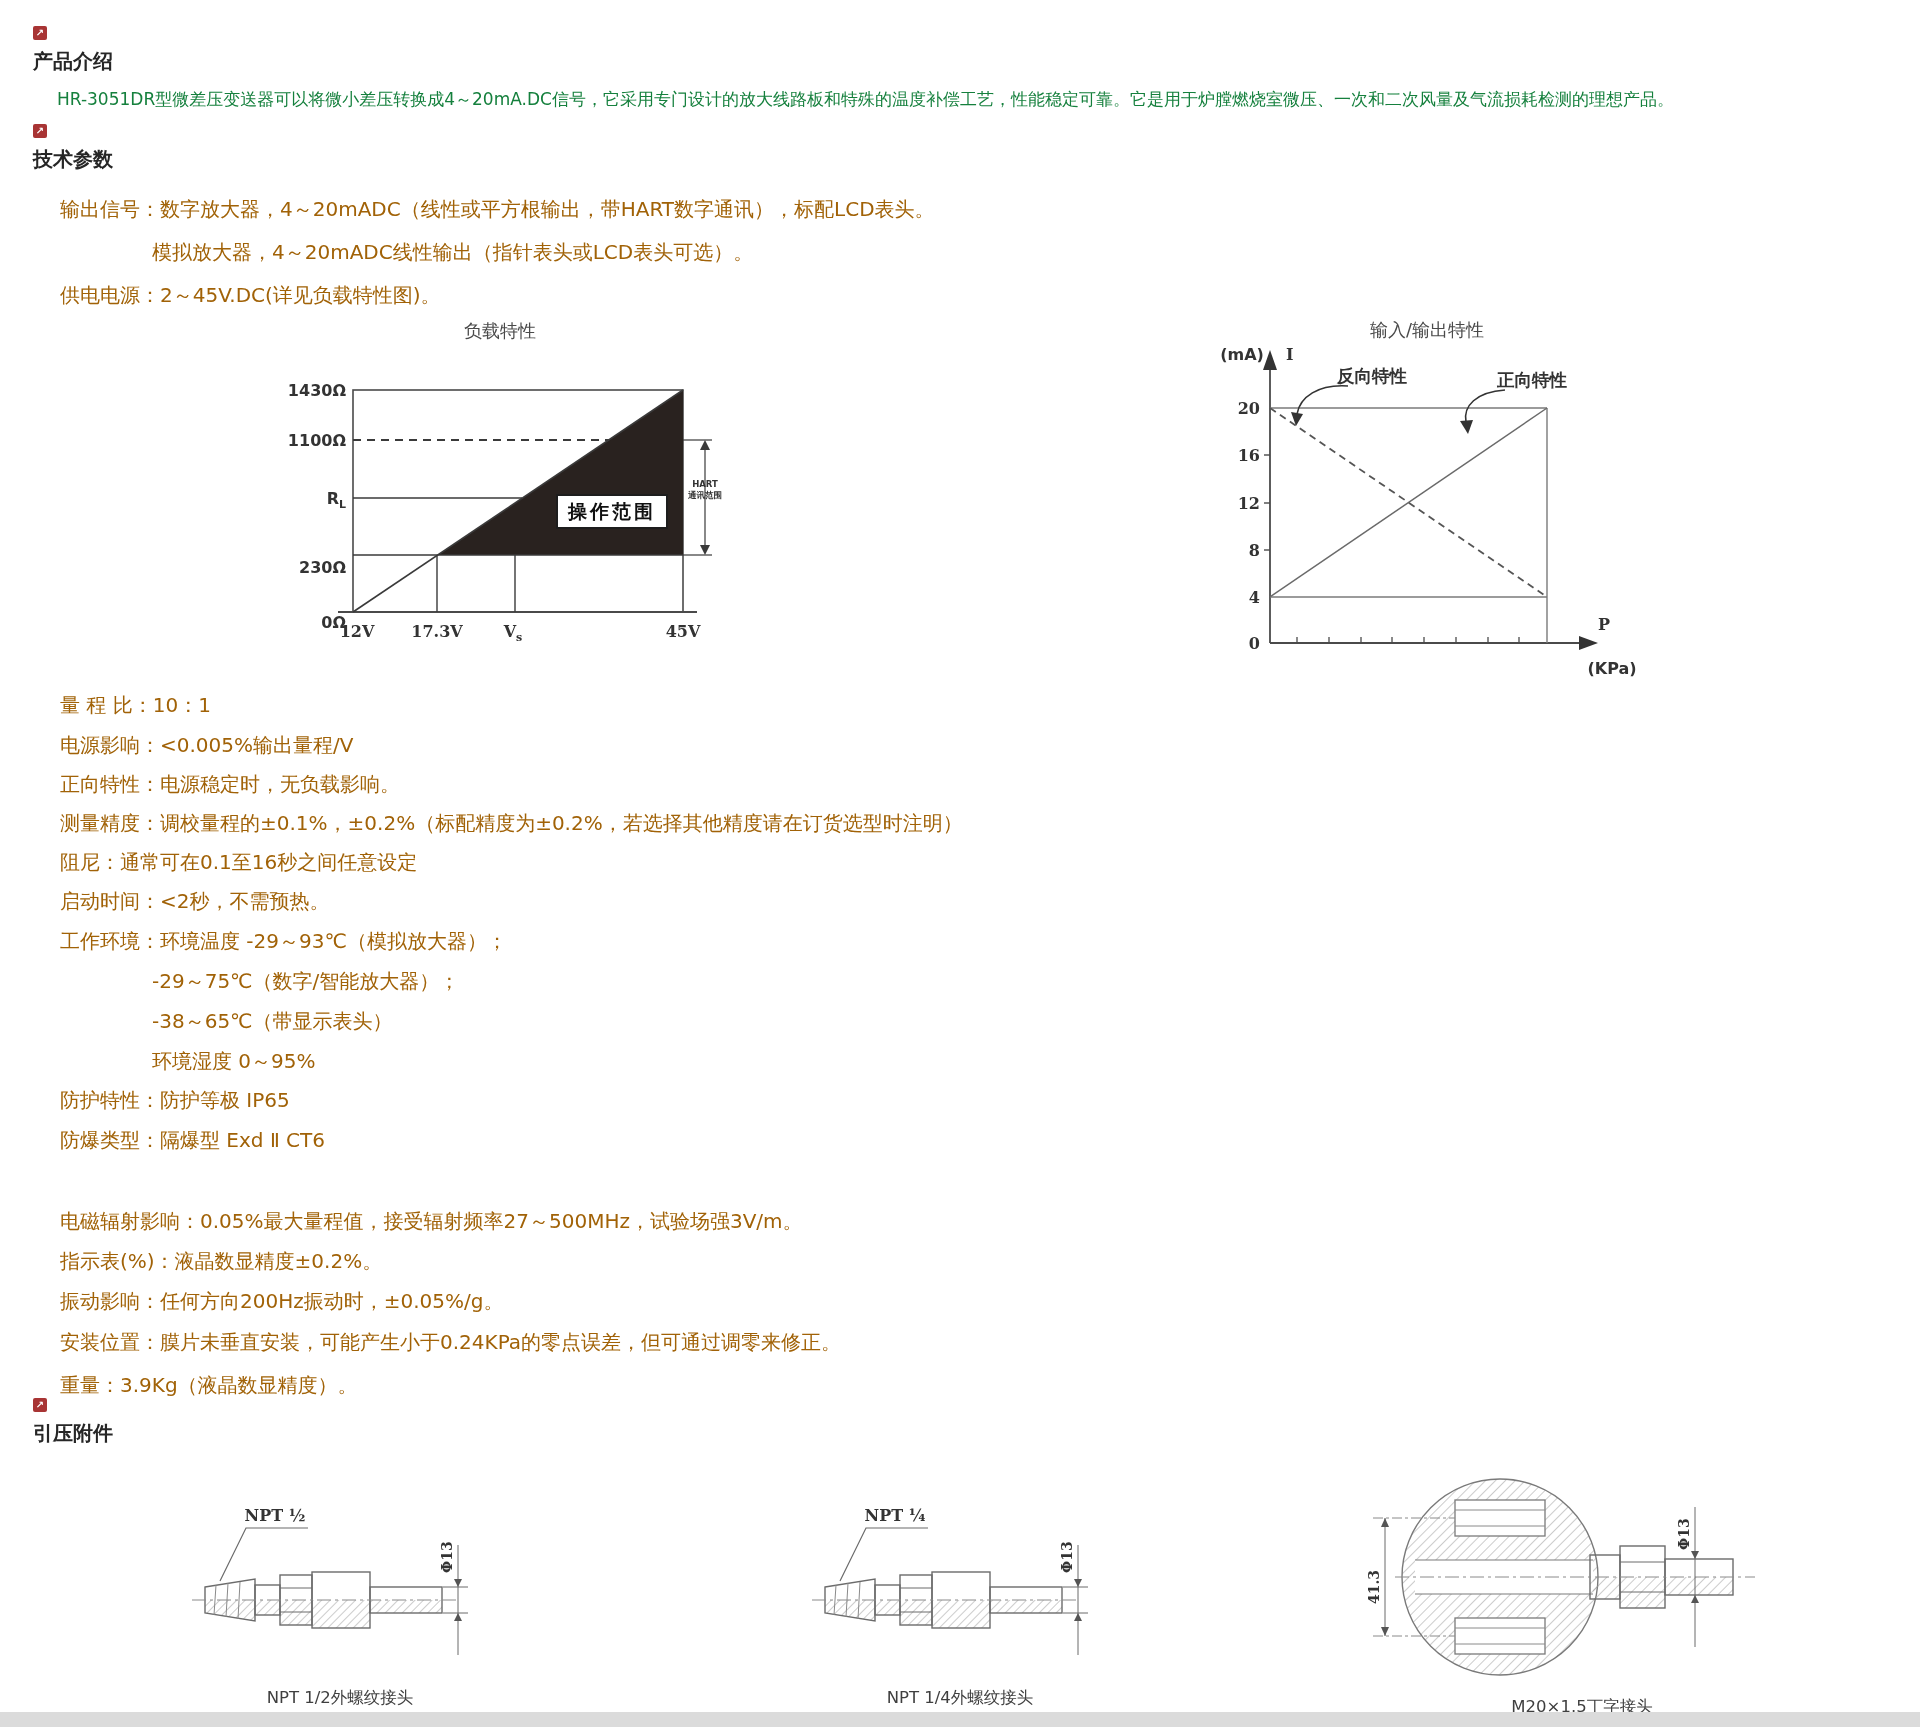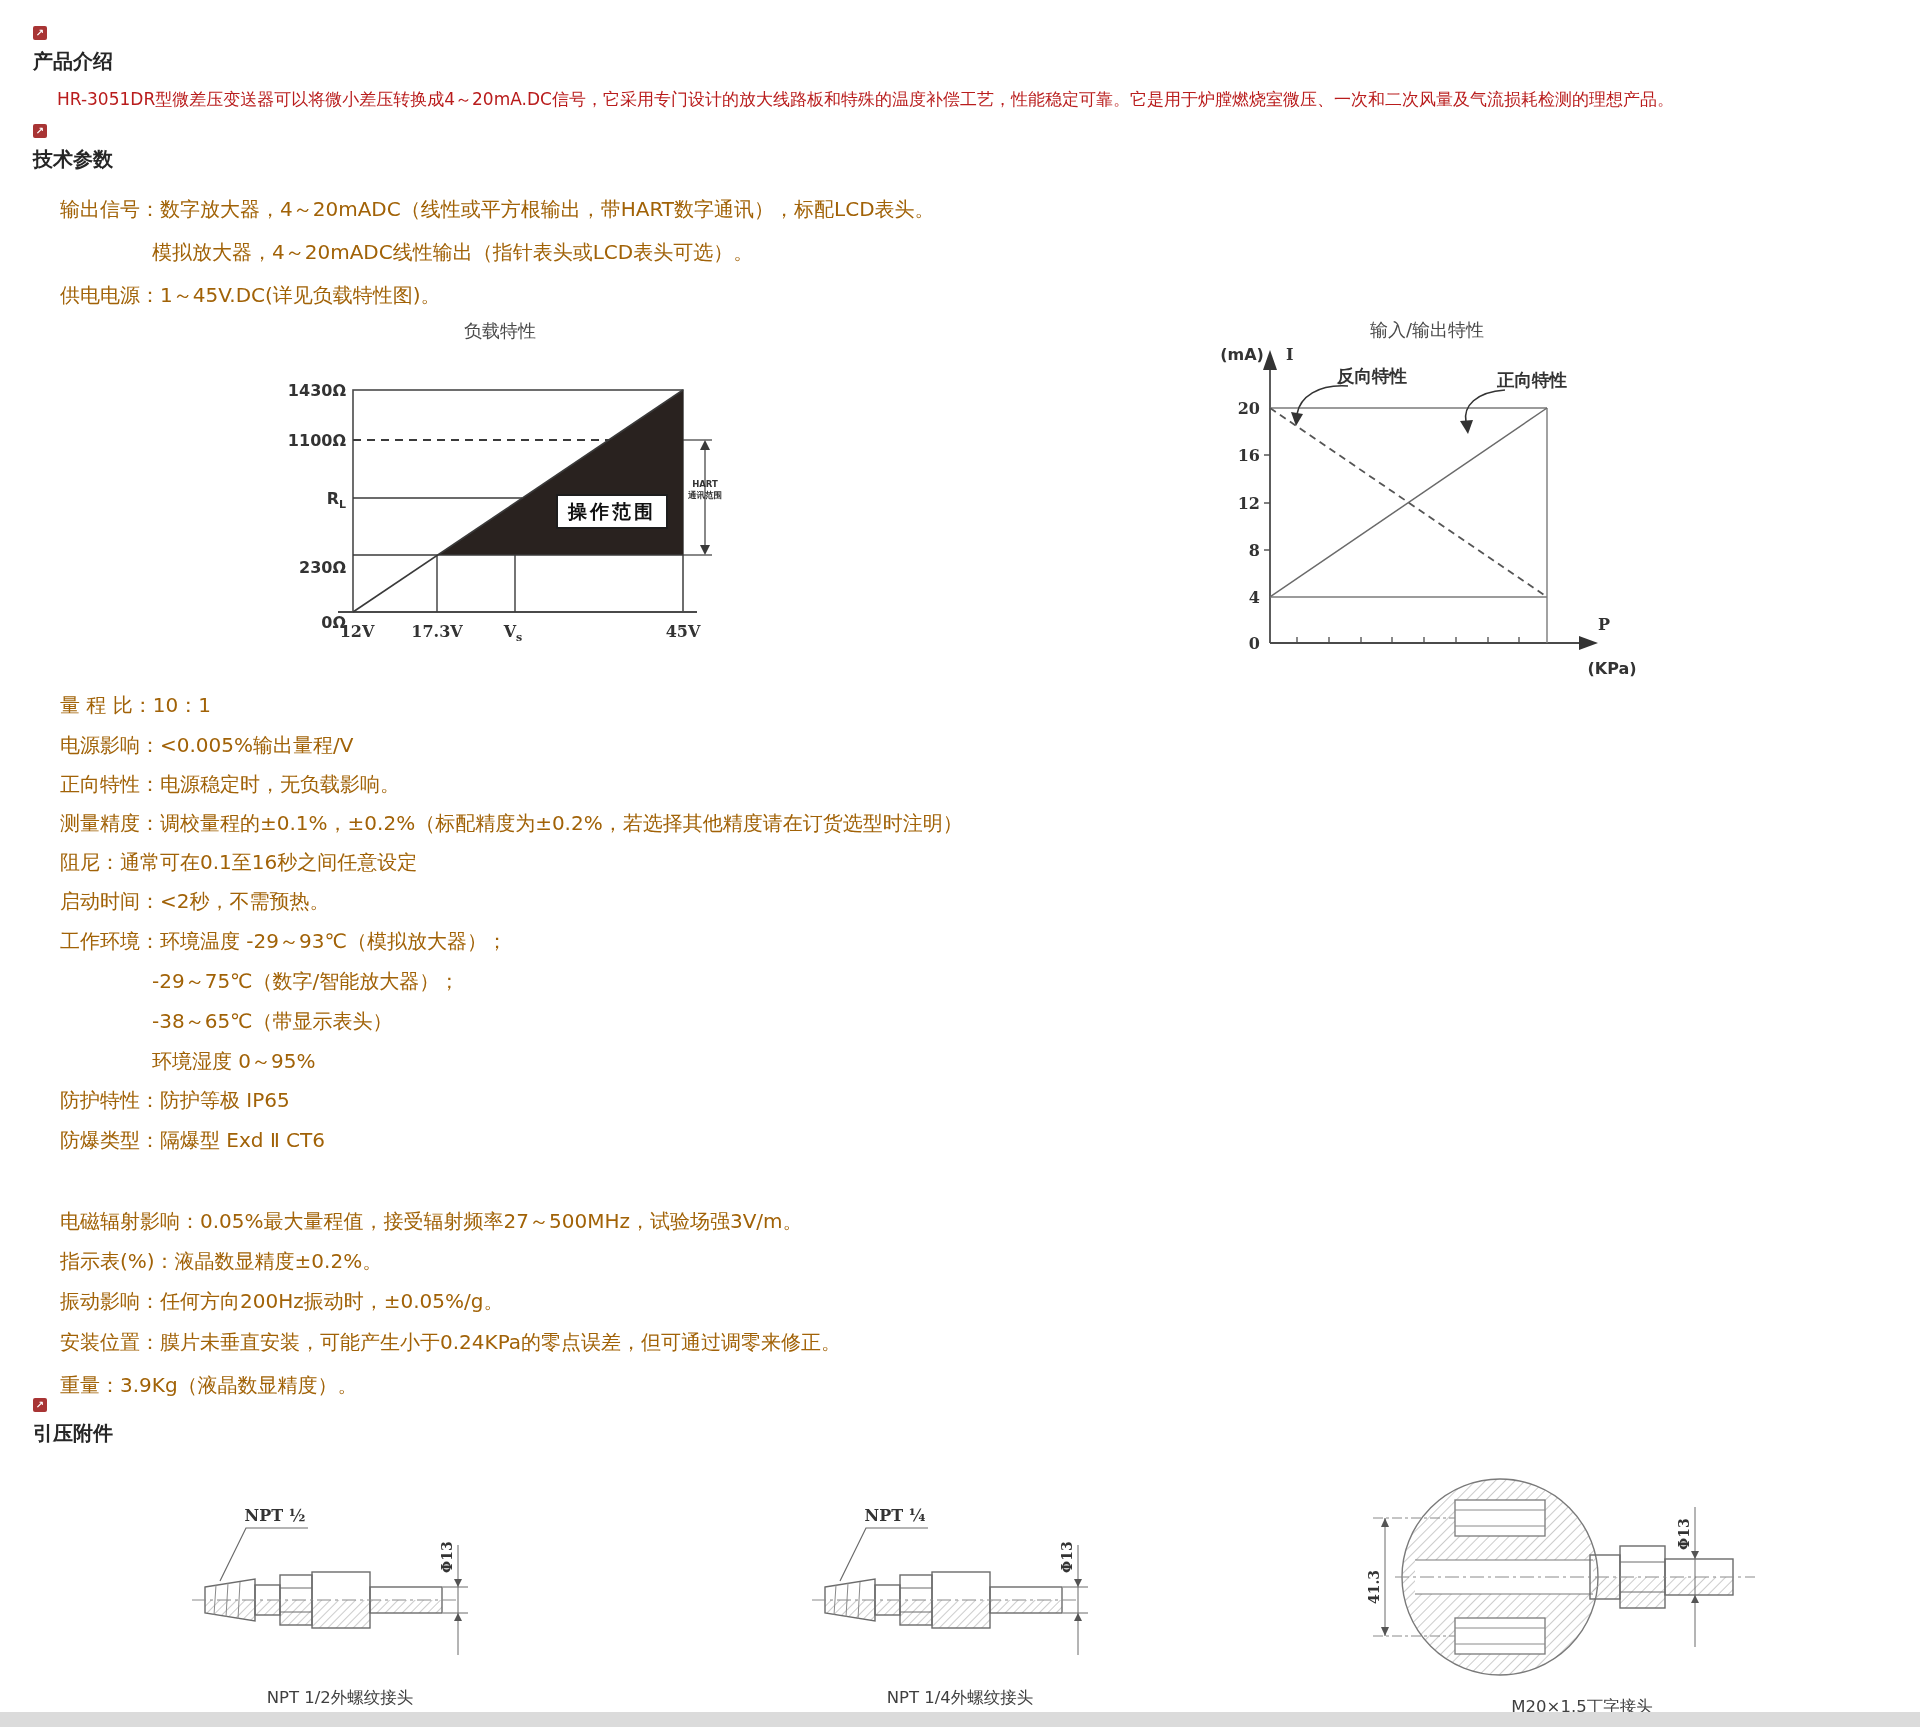--- a/index.html
+++ b/index.html
@@ -1,19 +1,19 @@
 <!DOCTYPE html>
 <html><head>
 <meta charset="utf-8">
 <style>
 *{margin:0;padding:0;box-sizing:border-box}
 body{background:#f4f4f4}
 .page{position:relative;width:1920px;height:1727px;background:#ffffff;font-family:"DejaVu Sans","Liberation Sans",sans-serif;overflow:hidden}
 .hd{position:absolute;left:33px;font-size:20px;font-weight:bold;color:#262626;white-space:nowrap}
-.para{position:absolute;left:57px;font-size:17px;color:#b91c1c;white-space:nowrap}
+.para{position:absolute;left:57px;font-size:17px;color:#15803d;white-space:nowrap}
 .tl{position:absolute;left:60px;font-size:20px;color:#a16207;white-space:nowrap}
 .ind{left:152px}
 .ricon{position:absolute;left:33px;width:14px;height:14px;background:#a83434;border-radius:2px;color:#fff;font-size:10px;line-height:14px;text-align:center;font-weight:bold}
 .botbar{position:absolute;left:0;top:1712px;width:1920px;height:15px;background:#dbdbdb}
 svg{position:absolute}
 svg text{font-family:"DejaVu Sans","Liberation Sans",sans-serif;fill:#333}
 .ctitle{font-size:18px;fill:#4a4a4a}
 .ylab{font-size:16px;font-weight:bold}
 .xlab{font-size:16px;font-weight:bold;font-family:"DejaVu Serif","Liberation Serif",serif}
 .tiny{font-size:8.5px;font-weight:bold}
@@ -31,21 +31,21 @@
 
   <span class="ricon" style="top:26px">↗</span>
   <h2 class="hd" style="top:48px">产品介绍</h2>
   <div class="para" style="top:88px">HR-3051DR型微差压变送器可以将微小差压转换成4～20mA.DC信号，它采用专门设计的放大线路板和特殊的温度补偿工艺，性能稳定可靠。它是用于炉膛燃烧室微压、一次和二次风量及气流损耗检测的理想产品。</div>
 
   <span class="ricon" style="top:124px">↗</span>
   <h2 class="hd" style="top:146px">技术参数</h2>
 
   <div class="tl" style="top:196px">输出信号：数字放大器，4～20mADC（线性或平方根输出，带HART数字通讯），标配LCD表头。</div>
   <div class="tl ind" style="top:239px">模拟放大器，4～20mADC线性输出（指针表头或LCD表头可选）。</div>
-  <div class="tl" style="top:282px">供电电源：1～45V.DC(详见负载特性图)。</div>
+  <div class="tl" style="top:282px">供电电源：2～45V.DC(详见负载特性图)。</div>
 
   <svg style="left:200px;top:315px" width="540" height="345" viewBox="0 0 540 345">
     <text class="ctitle" x="300" y="22" text-anchor="middle">负载特性</text>
     <rect x="153" y="75" width="330" height="222" fill="none" stroke="#4a4a4a" stroke-width="1.6"></rect>
     <line x1="138" y1="297" x2="497" y2="297" stroke="#4a4a4a" stroke-width="1.8"></line>
     <polygon points="238,240 483,75 483,240" fill="#29221f"></polygon>
     <line x1="153" y1="297" x2="483" y2="75" stroke="#3a3a3a" stroke-width="1.6"></line>
     <line x1="153" y1="125" x2="409" y2="125" stroke="#3a3a3a" stroke-width="2" stroke-dasharray="8 6"></line>
     <line x1="153" y1="183" x2="322" y2="183" stroke="#3a3a3a" stroke-width="1.4"></line>
     <line x1="153" y1="240" x2="483" y2="240" stroke="#3a3a3a" stroke-width="1.4"></line>

